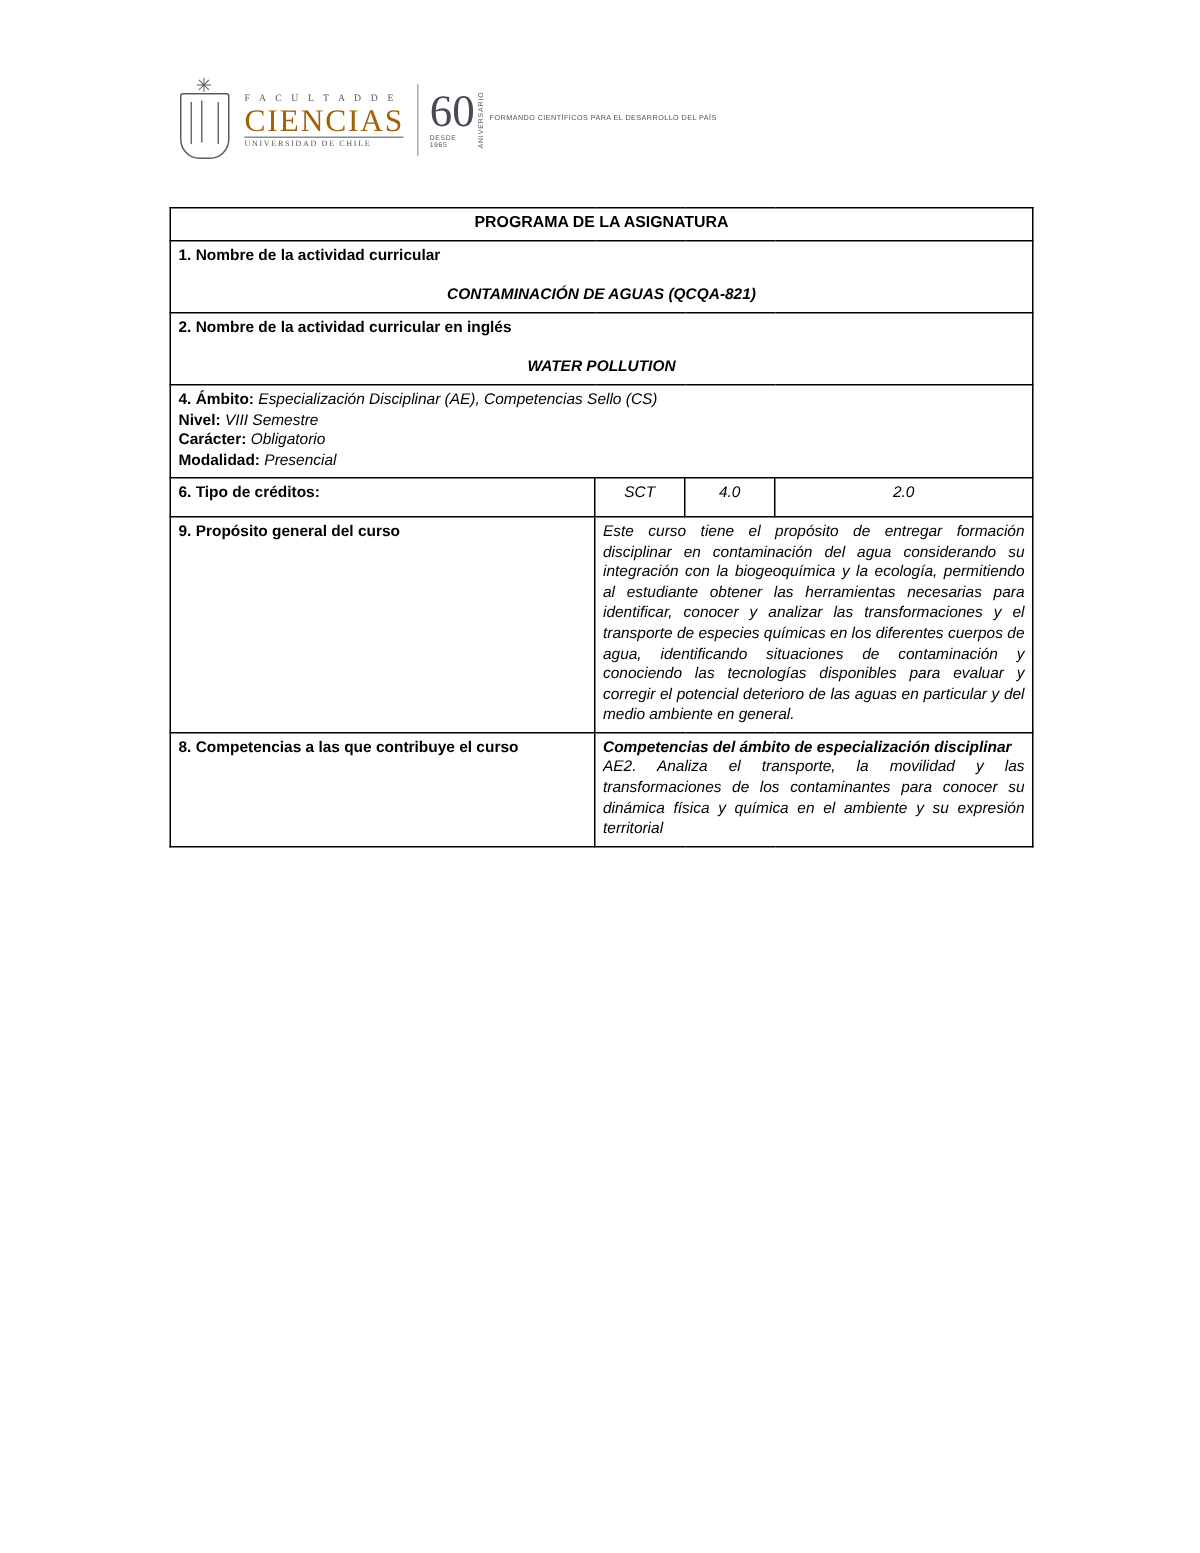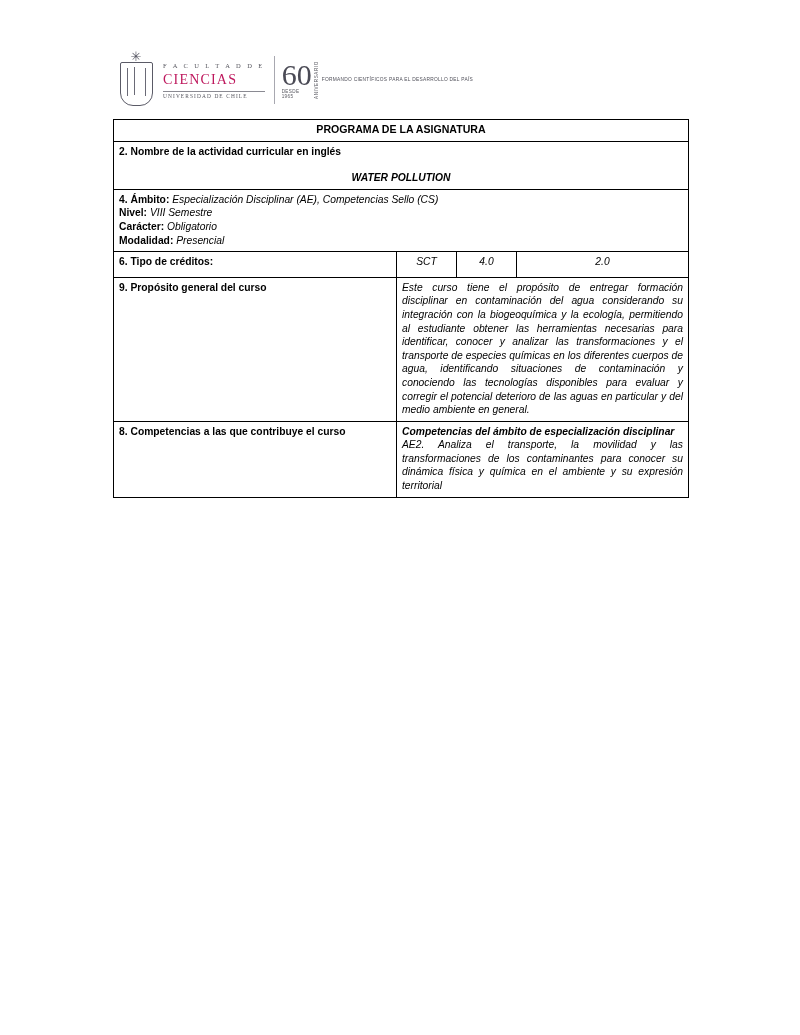--- a/index.html
+++ b/index.html
@@ -79,23 +79,23 @@
     margin-left: 4px;
     flex: 0 0 auto;
   }
   .logo-fac {
     font-size: 6.5px;
     letter-spacing: 2.4px;
     color: #57575f;
     font-family: "Liberation Serif", serif;
   }
   .logo-ciencias {
-    font-size: 14px;
+    font-size: 21px;
     letter-spacing: 1.2px;
-    color: #be185d;
+    color: #a16207;
     font-family: "Liberation Serif", serif;
     line-height: 22px;
   }
   .logo-univ {
     font-size: 5.4px;
     letter-spacing: 1.1px;
     color: #57575f;
     font-family: "Liberation Serif", serif;
     border-top: 0.8px solid #8a8a92;
     padding-top: 1px;
@@ -135,21 +135,21 @@
     line-height: 6.2px;
     color: #4f4f59;
     letter-spacing: 0.3px;
     flex: 0 0 auto;
   }
 
   
   table.prog {
     position: absolute;
     left: 113px;
-    top: 119px;
+    top: 138px;
     width: 575px;
     border-collapse: collapse;
     table-layout: fixed;
     font-size: 10.3px;
   }
   table.prog td {
     border: 1px solid #000000;
     padding: 3px 5px 4px 5px;
     vertical-align: top;
     line-height: 13.6px;
@@ -206,20 +206,27 @@
       <col style="width:283px">
       <col style="width:60px">
       <col style="width:60px">
       <col style="width:172px">
     </colgroup>
     <tbody>
       <tr>
         <td class="title-cell" colspan="4">PROGRAMA DE LA ASIGNATURA</td>
       </tr>
 
+      <tr>
+        <td colspan="4">
+          <p class="cellp b">1. Nombre de la actividad curricular</p>
+          <span class="spacer-line"></span>
+          <p class="cellp bi center">CONTAMINACIÓN DE AGUAS (QCQA-821)</p>
+        </td>
+      </tr>
 
       <tr>
         <td colspan="4">
           <p class="cellp b">2. Nombre de la actividad curricular en inglés</p>
           <span class="spacer-line"></span>
           <p class="cellp bi center">WATER POLLUTION</p>
         </td>
       </tr>
 
 

